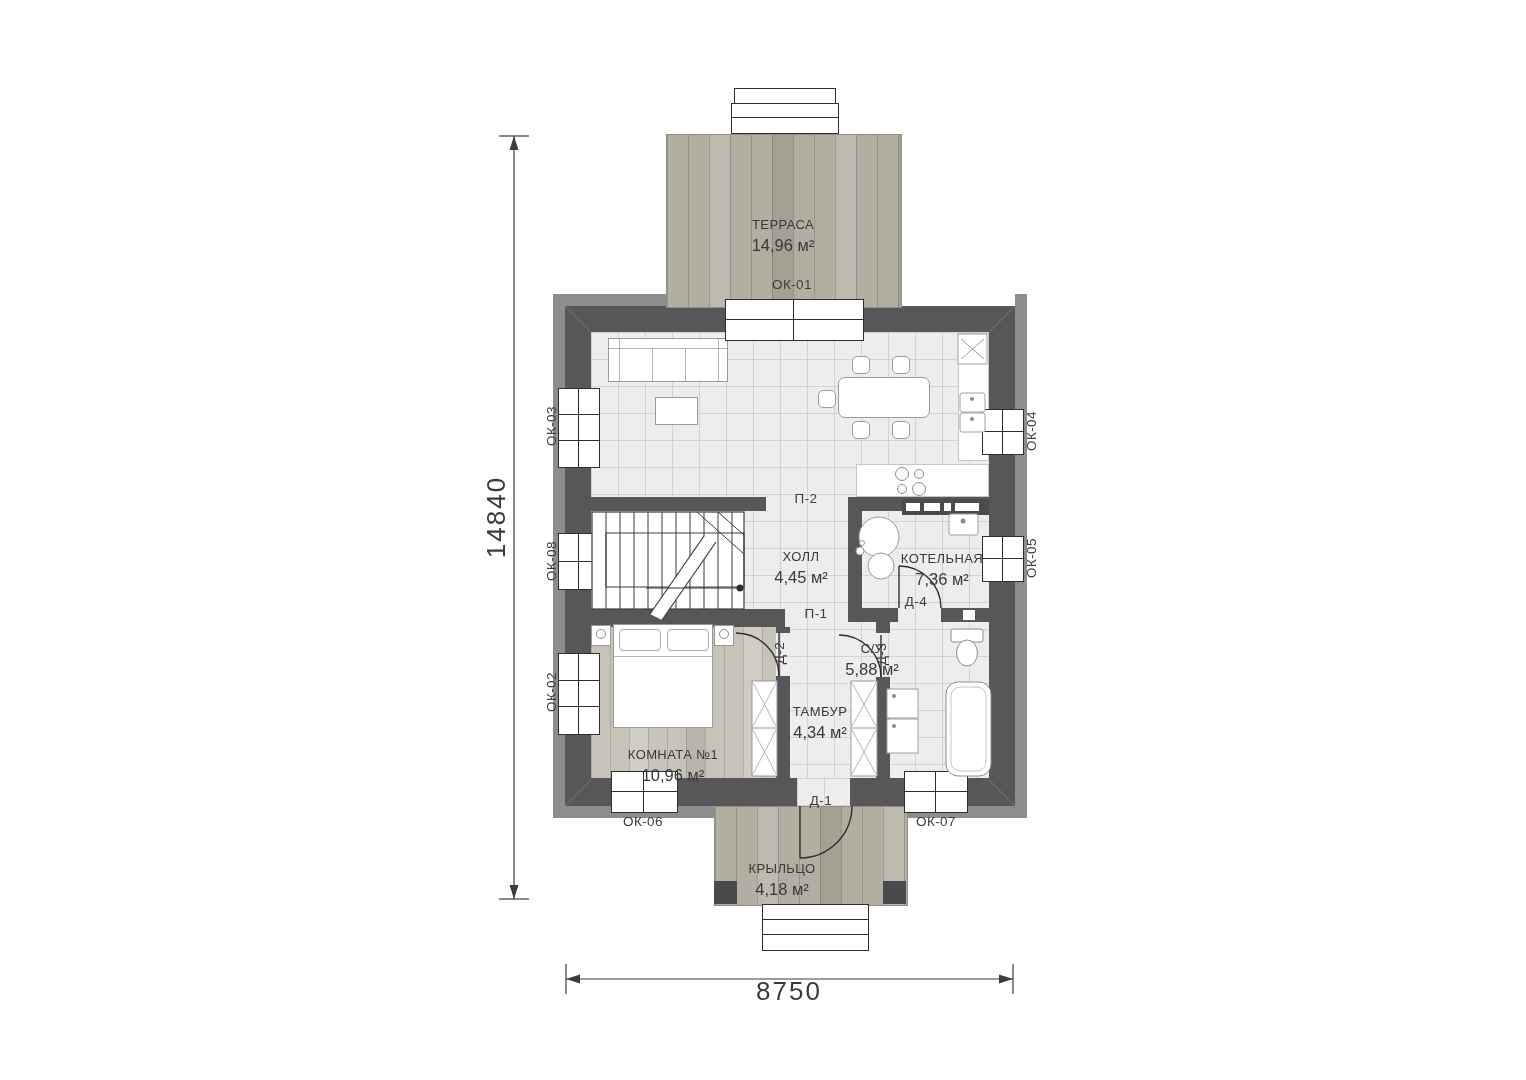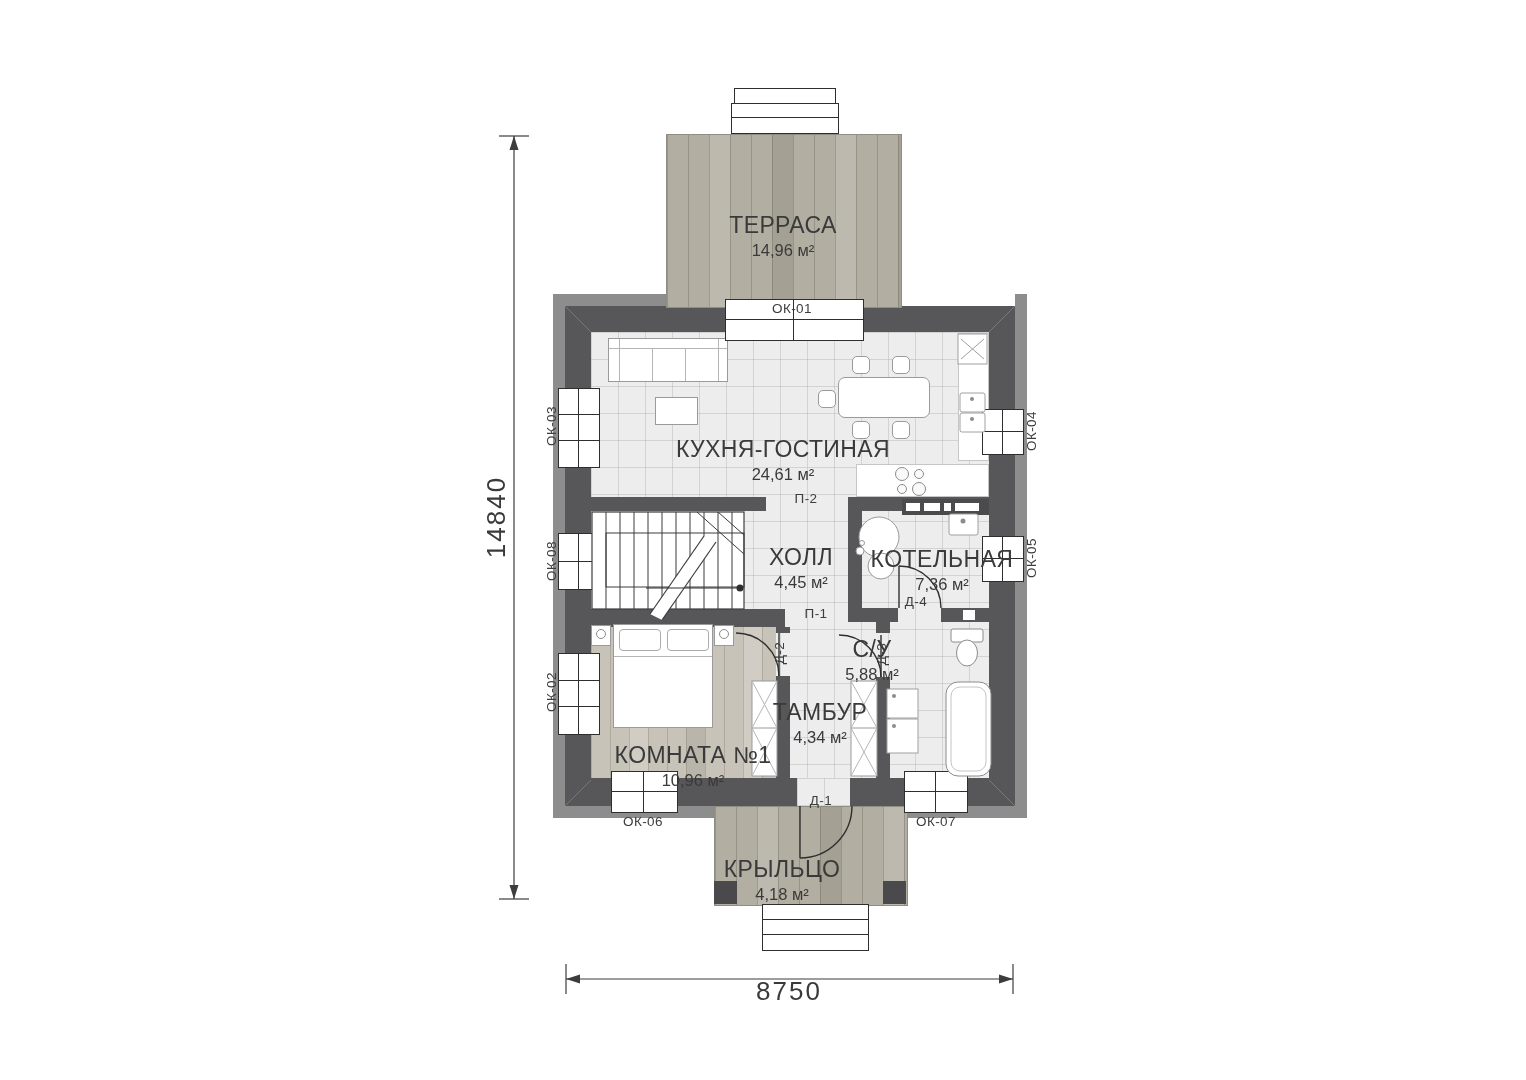--- a/index.html
+++ b/index.html
@@ -16,21 +16,21 @@
                          repeating-linear-gradient(90deg,transparent 0 38px,rgba(255,255,255,.16) 38px 57px,transparent 57px 95px,rgba(90,84,70,.13) 95px 114px);}
   .woodD{background-color:#b2aea2;
         background-image:repeating-linear-gradient(90deg,rgba(88,84,72,.30) 0 1px,transparent 1px 21px),
                          repeating-linear-gradient(90deg,transparent 0 42px,rgba(255,255,255,.14) 42px 63px,transparent 63px 105px,rgba(70,66,56,.13) 105px 126px);}
   .win{position:absolute;background:#fff;border:1.5px solid #2e2e2e;}
   .win i{position:absolute;background:#2e2e2e;}
   .furn{position:absolute;background:#fff;border:1px solid #9a9a9a;box-sizing:border-box;}
   .furn i{position:absolute;background:#b5b5b5;}
   .step{position:absolute;background:#fff;border:1.5px solid #2e2e2e;box-sizing:border-box;}
   .room-label{position:absolute;transform:translate(-50%,-50%);text-align:center;color:#3a3a3a;white-space:nowrap;line-height:1.15;}
-  .room-label .n{font-size:23px;letter-spacing:.4px;margin-top:19px;}
+  .room-label .n{font-size:13px;letter-spacing:.4px;margin-top:19px;}
   .room-label .a{font-size:16.5px;margin-top:3px;}
   .tag{position:absolute;transform:translate(-50%,-50%);font-size:13.5px;color:#3d3d3d;white-space:nowrap;letter-spacing:.4px;}
   .tag.rot{transform:translate(-50%,-50%) rotate(-90deg);}
   .dim{position:absolute;transform:translate(-50%,-50%);font-size:26px;color:#3a3a3a;letter-spacing:2px;white-space:nowrap;}
   .dim.rot{transform:translate(-50%,-50%) rotate(-90deg);}
   svg{pointer-events:none;}
 </style>
 </head>
 <body>
 
@@ -271,50 +271,46 @@
         <line x1="1013" y1="964" x2="1013" y2="994"></line>
       <polygon points="566,979 580,974.5 580,983.5" stroke="none"></polygon>
       <polygon points="1013,979 999,974.5 999,983.5" stroke="none"></polygon>
     </g>
   </svg>
 
   <div class="room-label" style="left:783px;top:227px">
     <div class="n">ТЕРРАСА</div>
       <div class="a">14,96 м²</div>
   </div>
-  <div class="room-label" style="left:783px;top:451px">
-    <div class="n">КУХНЯ-ГОСТИНАЯ</div>
-      <div class="a">24,61 м²</div>
-  </div>
   <div class="room-label" style="left:801px;top:559px">
     <div class="n">ХОЛЛ</div>
       <div class="a">4,45 м²</div>
   </div>
   <div class="room-label" style="left:942px;top:561px">
     <div class="n">КОТЕЛЬНАЯ</div>
       <div class="a">7,36 м²</div>
   </div>
   <div class="room-label" style="left:872px;top:651px">
     <div class="n">С/У</div>
       <div class="a">5,88 м²</div>
   </div>
   <div class="room-label" style="left:820px;top:714px">
     <div class="n">ТАМБУР</div>
       <div class="a">4,34 м²</div>
   </div>
-  <div class="room-label" style="left:693px;top:757px">
+  <div class="room-label" style="left:673px;top:757px">
     <div class="n">КОМНАТА №1</div>
       <div class="a">10,96 м²</div>
   </div>
   <div class="room-label" style="left:782px;top:871px">
     <div class="n">КРЫЛЬЦО</div>
       <div class="a">4,18 м²</div>
   </div>
 
-  <div class="tag" style="left:792px;top:308px">ОК-01</div>
+  <div class="tag" style="left:792px;top:284px">ОК-01</div>
   <div class="tag rot" style="left:551px;top:692px">ОК-02</div>
   <div class="tag rot" style="left:551px;top:426px">ОК-03</div>
   <div class="tag rot" style="left:1031px;top:431px">ОК-04</div>
   <div class="tag rot" style="left:1031px;top:558px">ОК-05</div>
   <div class="tag" style="left:643px;top:821px">ОК-06</div>
   <div class="tag" style="left:936px;top:821px">ОК-07</div>
   <div class="tag rot" style="left:551px;top:561px">ОК-08</div>
 
   <div class="tag" style="left:821px;top:800px">Д-1</div>
   <div class="tag rot" style="left:779px;top:653px">Д-2</div>

